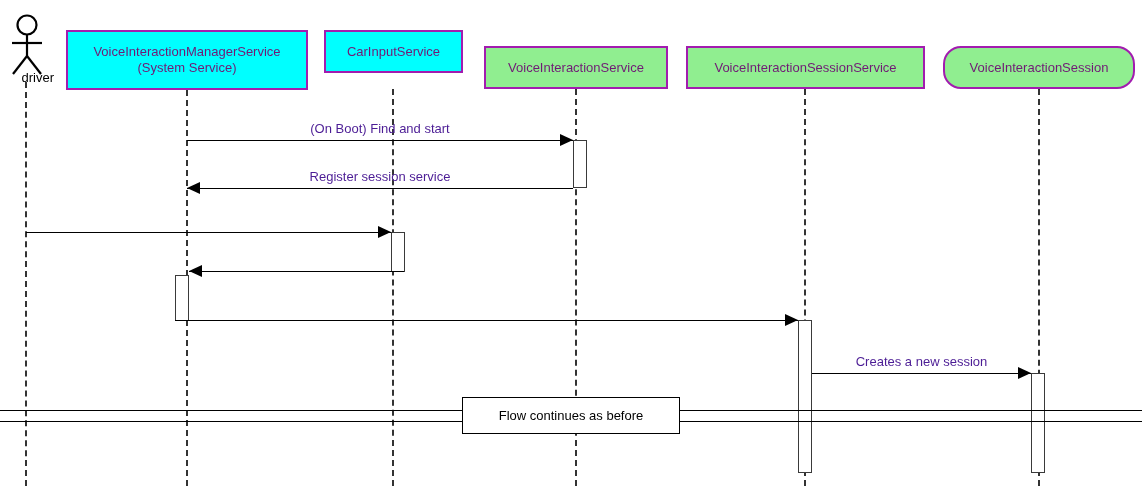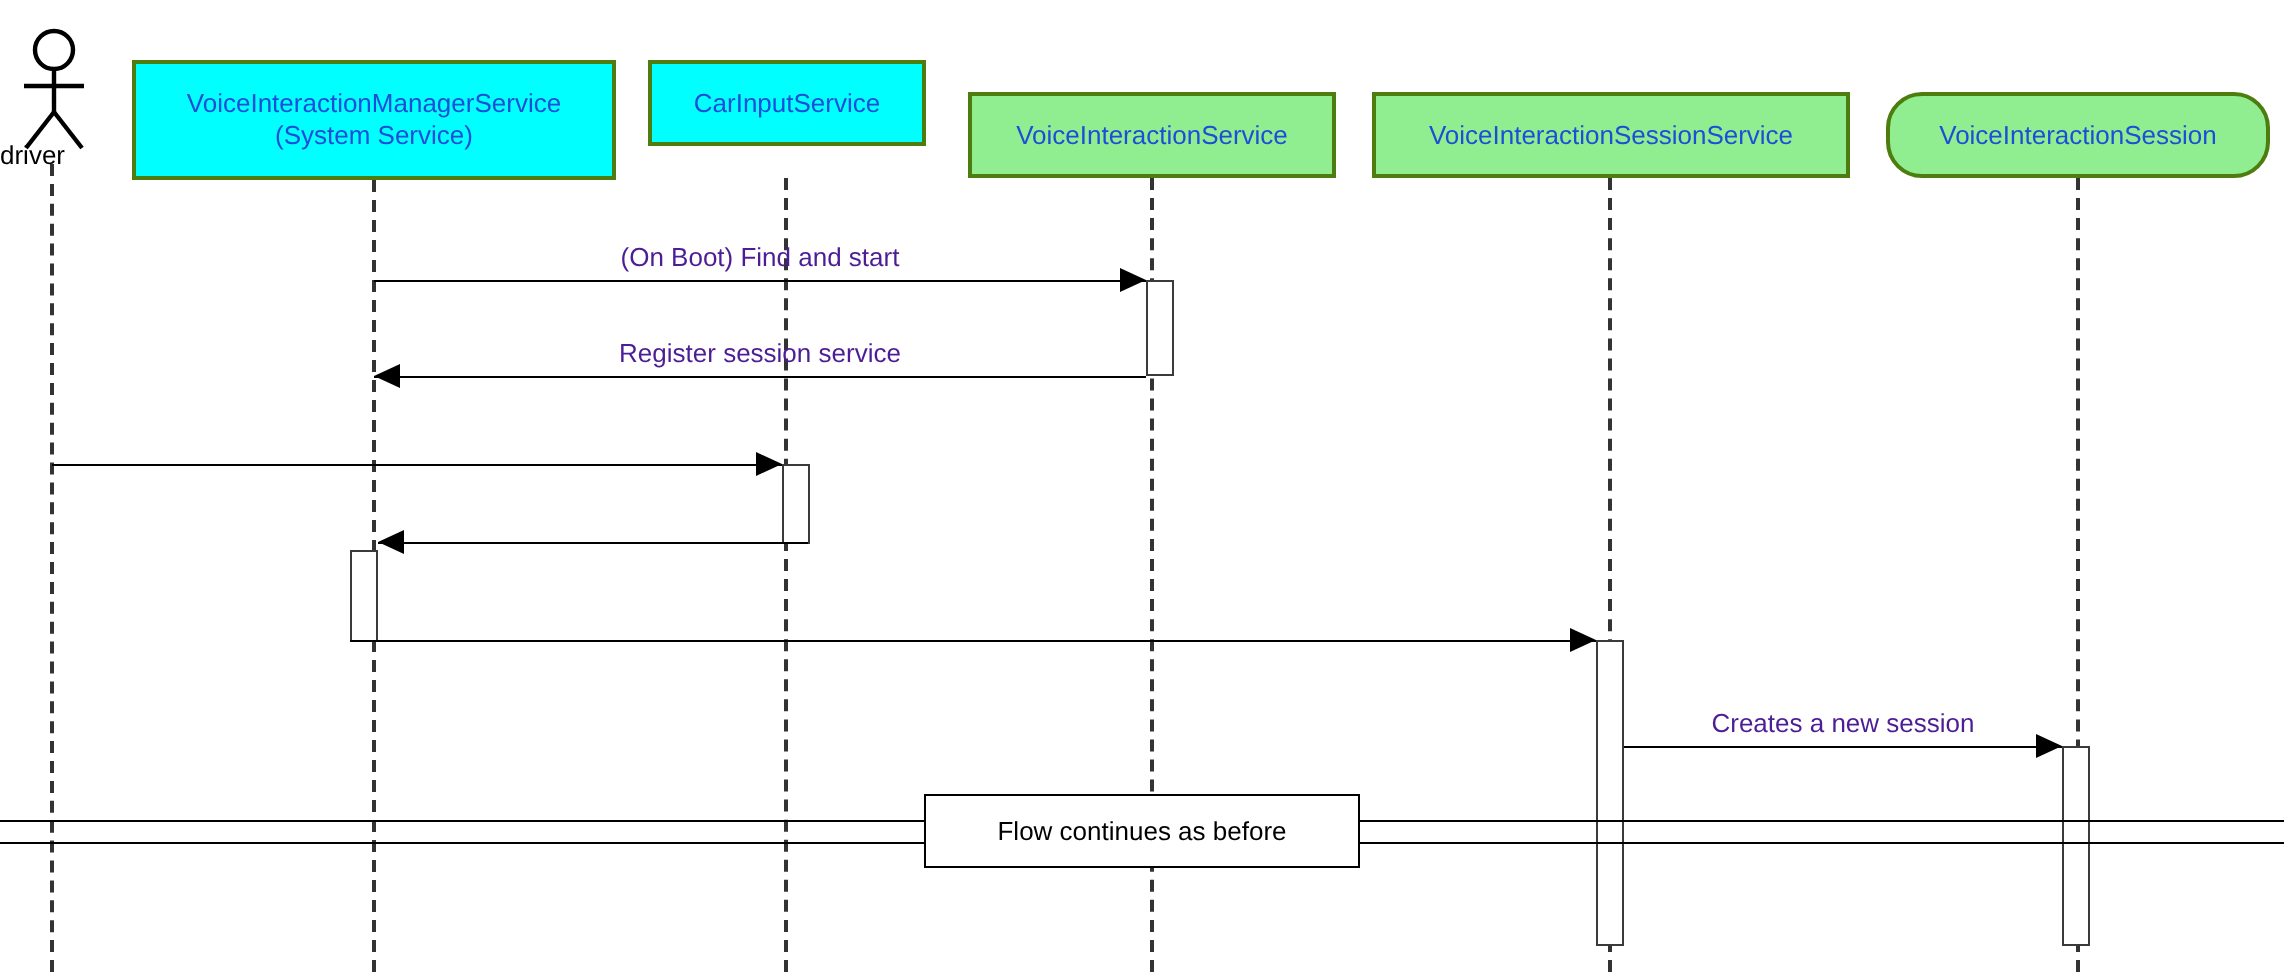--- a/index.html
+++ b/index.html
@@ -18,35 +18,35 @@
 
   
   .actor {
     position: absolute;
   }
   .actor-label {
     position: absolute;
     font-size: 13px;
     color: #000;
     white-space: nowrap;
-    text-align: left;
+    text-align: right;
   }
 
   
   .participant {
     position: absolute;
     box-sizing: border-box;
-    border: 2px solid #4d7c0f;
+    border: 2px solid #a21caf;
     display: flex;
     align-items: center;
     justify-content: center;
     text-align: center;
     font-size: 13px;
     line-height: 16px;
-    color: #1d4ed8;
+    color: #701a75;
     padding: 2px 4px;
   }
   .participant.cyan  { background: #00ffff; }
   .participant.green { background: #90ee90; }
   .participant .plabel { white-space: pre-line; }
 
   
   .lifeline {
     position: absolute;
     width: 0;

